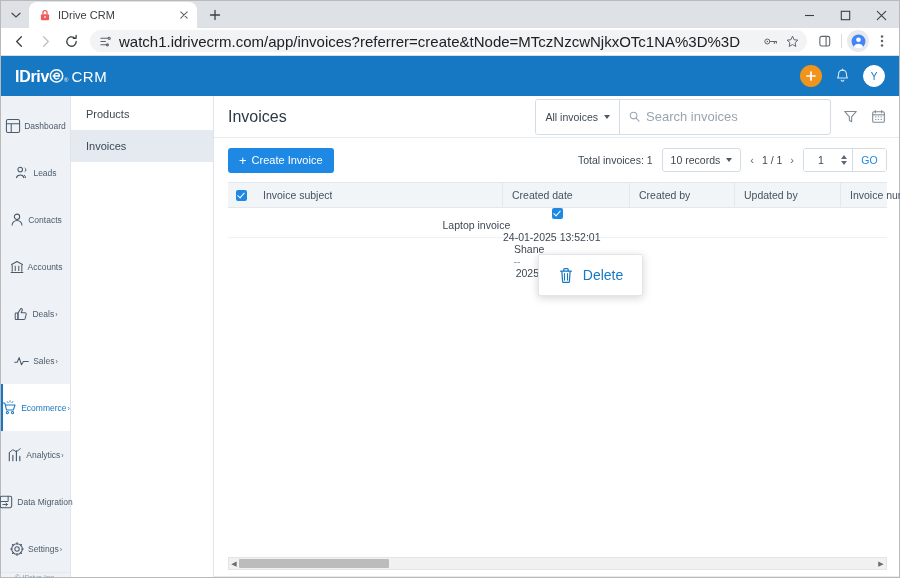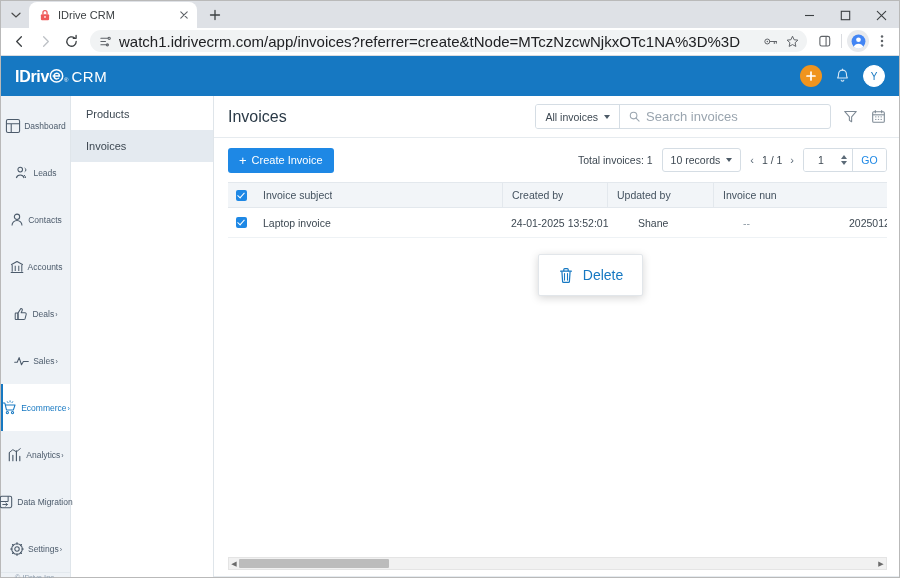--- a/index.html
+++ b/index.html
@@ -225,21 +225,21 @@
     height: 42px; flex: 0 0 auto;
     display: flex; align-items: center;
     padding: 0 12px 0 14px;
     border-bottom: 1px solid #e6ebef;
   }
   .page-title { font-size: 16px; color: #2b3a47; }
   .head-right {
     margin-left: auto; display: flex; align-items: center; gap: 10px;
   }
   .searchgroup {
-    display: flex; height: 25px;
+    display: flex; height: 36px;
     border: 1px solid #d5dde4; border-radius: 3px;
     overflow: hidden;
   }
   .filter-select {
     display: flex; align-items: center; gap: 6px;
     padding: 0 9px;
     font-size: 10.5px; color: #3d4852;
     border-right: 1px solid #d5dde4;
     background: #ffffff;
     white-space: nowrap;
@@ -358,20 +358,21 @@
   .thead {
     height: 26px; background: #f2f5f8;
     display: flex; align-items: center;
     border-top: 1px solid #e3e8ed;
     border-bottom: 1px solid #e3e8ed;
     text-align: center;
   }
   .trow {
     height: 30px; display: flex; align-items: center;
     border-bottom: 1px solid #eef2f5;
+    flex-direction: column;
   }
   .cell-chk {
     width: 26px; flex: 0 0 auto;
     display: flex; align-items: center; justify-content: center;
   }
   .chk {
     width: 11px; height: 11px; border-radius: 2px;
     background: #1e88e5; position: relative;
   }
   .chk::after {
@@ -776,20 +777,25 @@
 
           <div class="thead">
             <div class="cell-chk">
               <span class="chk"></span>
             </div>
             <div class="c-subject">
               <div class="th noborder">
                   <span class="th-text">Invoice subject</span>
                 </div>
             </div>
+            <div class="c-created-date">
+              <div class="th">
+                  <span class="th-text">Created date</span>
+                </div>
+            </div>
             <div class="c-created-by">
               <div class="th">
                   <span class="th-text">Created by</span>
                 </div>
             </div>
             <div class="c-updated-by">
               <div class="th">
                   <span class="th-text">Updated by</span>
                 </div>
             </div>

